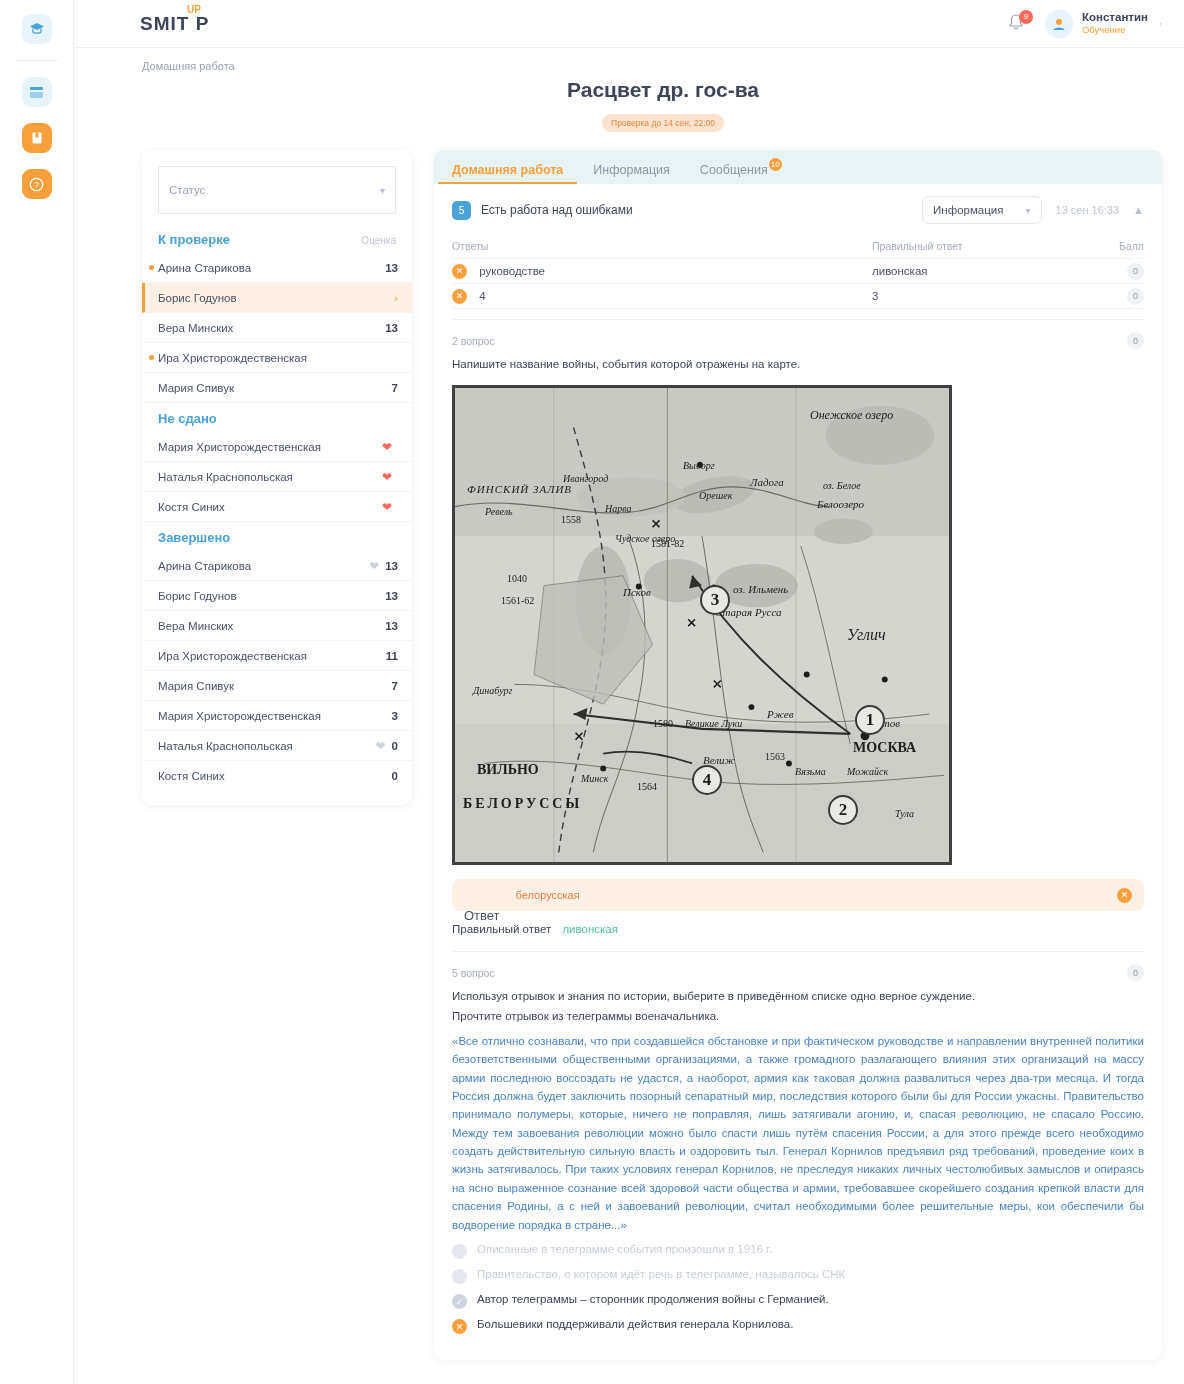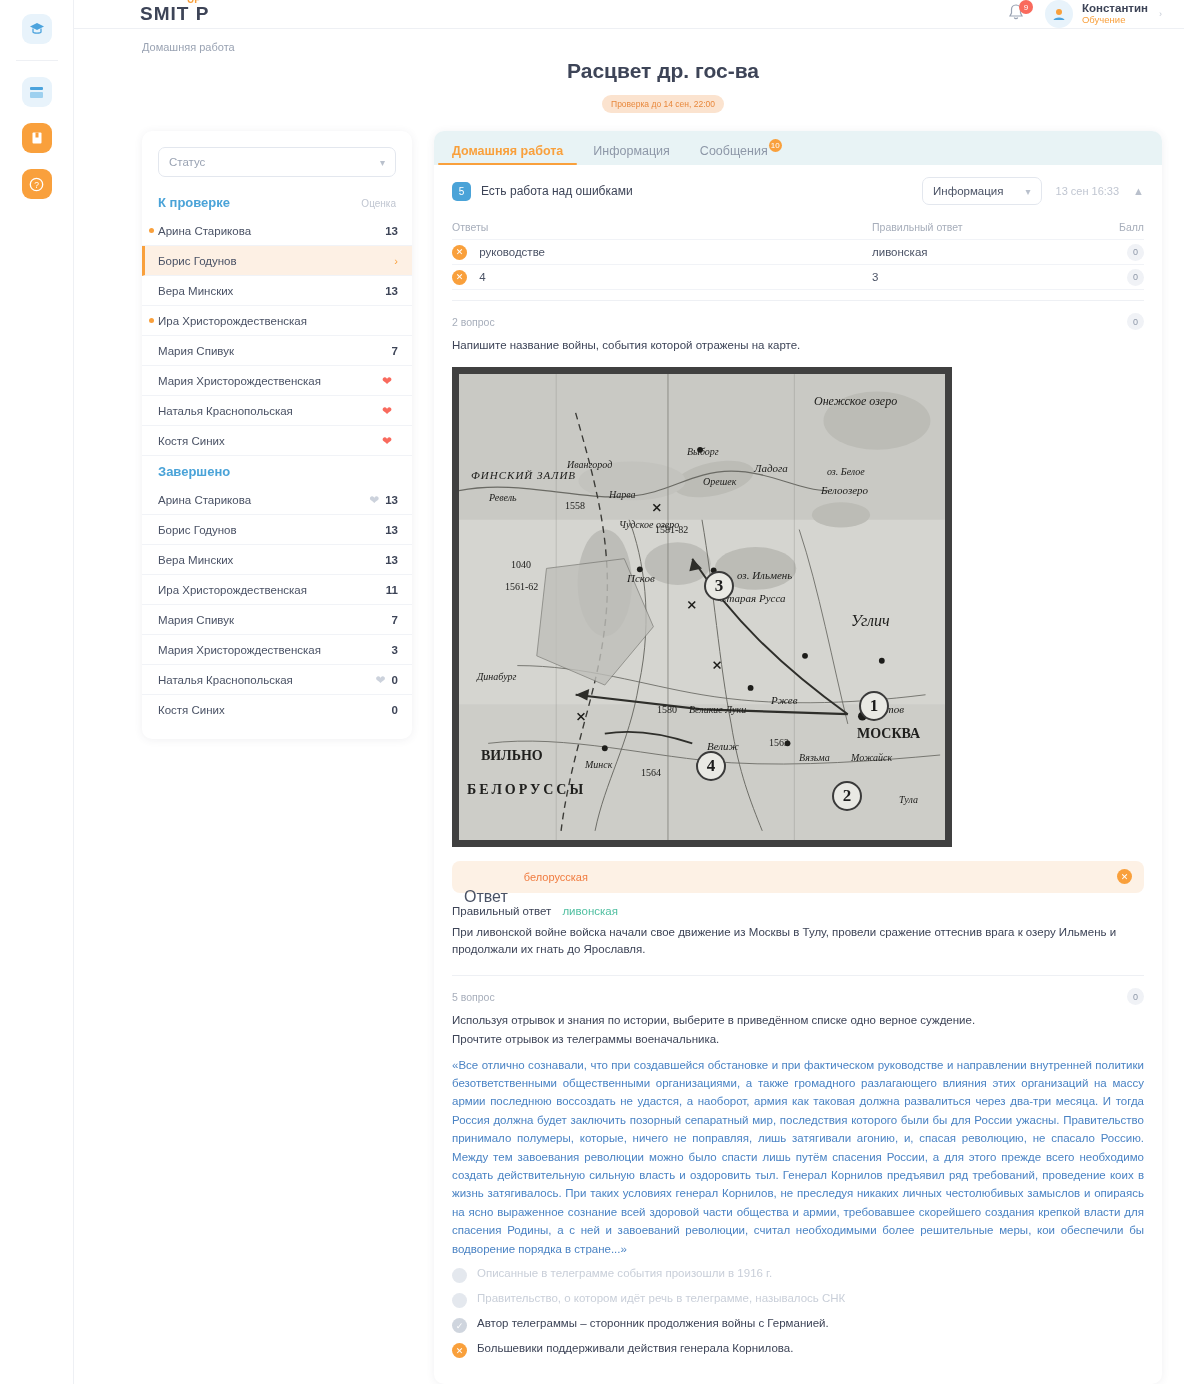--- a/index.html
+++ b/index.html
@@ -93,22 +93,22 @@
 
   
   .side {
     width: 270px; flex: 0 0 270px;
     background: #ffffff; border-radius: 10px;
     box-shadow: 0 1px 8px rgba(60,70,90,0.08);
     padding: 12px 0 14px 0;
     overflow: hidden;
   }
   .select {
-    margin: 4px 16px 10px 16px; height: 30px;
-    border: 1px solid #e3e7ee; border-radius: 7px;
+    margin: 4px 16px 10px 16px; height: 48px;
+    border: 1px solid #e3e7ee; border-radius: 1px;
     display: flex; align-items: center; padding: 0 10px;
     font-size: 11.5px; color: #9aa3b3; position: relative; cursor: pointer;
   }
   .select .caret { margin-left: auto; color: #b9c0cc; font-size: 10px; }
 
   .grp-head {
     display: flex; align-items: baseline; padding: 8px 16px 6px 16px;
   }
   .grp-title { font-size: 13px; font-weight: bold; color: #4aa3d8; }
   .grp-sub { margin-left: auto; font-size: 10px; color: #c0c6d1; }
@@ -207,39 +207,39 @@
   
   .qblock { padding: 12px 18px 0 18px; }
   .qlabel-row { display: flex; align-items: center; }
   .qlabel { font-size: 10.5px; color: #a7aebb; }
   .qlabel-row .score-chip { margin-left: auto; }
   .qtext { font-size: 11.5px; color: #3d4457; margin-top: 7px; line-height: 1.5; }
 
   
   .map-wrap {
     margin: 12px 0 0 0; width: 500px; height: 480px;
-    border: 7px solid #404040; background: #cfcfcb; position: relative; overflow: hidden;
+    border: 3px solid #404040; background: #cfcfcb; position: relative; overflow: hidden;
   }
   .map-svg { position: absolute; inset: 0; }
   .map-num {
     position: absolute; width: 30px; height: 30px; border-radius: 50%;
     background: #e9e9e4; border: 2px solid #3a3a3a; color: #1c1c1c;
     font-family: "Liberation Serif", serif; font-size: 17px; font-weight: bold;
     display: flex; align-items: center; justify-content: center;
   }
   .map-lbl {
     position: absolute; font-family: "Liberation Serif", serif;
     color: #20201e; font-style: italic; white-space: nowrap;
   }
 
   .answer-bar {
     margin: 14px 0 0 0; background: #fdf1e5; border-radius: 8px;
     height: 32px; display: flex; align-items: center; padding: 0 12px;
   }
-  .answer-bar .lab { font-size: 16px; color: #4a5265; margin-right: 16px; margin-top: 40px; }
+  .answer-bar .lab { font-size: 13px; color: #4a5265; margin-right: 16px; margin-top: 40px; }
   .answer-bar .val { font-size: 11px; color: #f07b3f; }
   .answer-bar .mark { margin-left: auto; margin-right: 0; }
 
   .correct-row { margin-top: 12px; font-size: 11.5px; }
   .correct-row .lab { color: #3d4457; margin-right: 8px; }
   .correct-row .val { color: #4fbfa0; }
   .explain { margin-top: 7px; font-size: 11.5px; line-height: 1.55; color: #3d4457; }
 
   .divider { height: 1px; background: #eef0f4; margin: 16px 0 0 0; }
 
@@ -358,20 +358,23 @@
         <div class="srow">
           <span class="dot"></span>
           <span class="name">Ира Христорождественская</span>
           <span class="score"></span>
         </div>
         <div class="srow">
           <span class="name">Мария Спивук</span>
           <span class="score">7</span>
         </div>
 
+        <div class="grp-head">
+          <span class="grp-title">Не сдано</span>
+        </div>
         <div class="srow">
           <span class="name">Мария Христорождественская</span>
           <span class="heart">❤</span>
         </div>
         <div class="srow">
           <span class="name">Наталья Краснопольская</span>
           <span class="heart">❤</span>
         </div>
         <div class="srow">
           <span class="name">Костя Синих</span>
@@ -575,21 +578,20 @@
           <div class="answer-bar">
             <span class="lab">Ответ</span>
             <span class="val">белорусская</span>
             <span class="mark x">✕</span>
           </div>
 
           <div class="correct-row">
             <span class="lab">Правильный ответ</span>
             <span class="val">ливонская</span>
           </div>
-          <div class="explain">При ливонской войне войска начали свое движение из Москвы в Тулу, провели сражение оттеснив врага к озеру Ильмень и продолжали их гнать до Ярославля.</div>
           <div class="divider"></div>
         </div>
 
         <div class="qblock">
           <div class="qlabel-row">
             <span class="qlabel">5 вопрос</span>
             <span class="score-chip">0</span>
           </div>
           <div class="qtext">Используя отрывок и знания по истории, выберите в приведённом списке одно верное суждение.</div>
           <div class="qtext" style="margin-top:2px;">Прочтите отрывок из телеграммы военачальника.</div>

